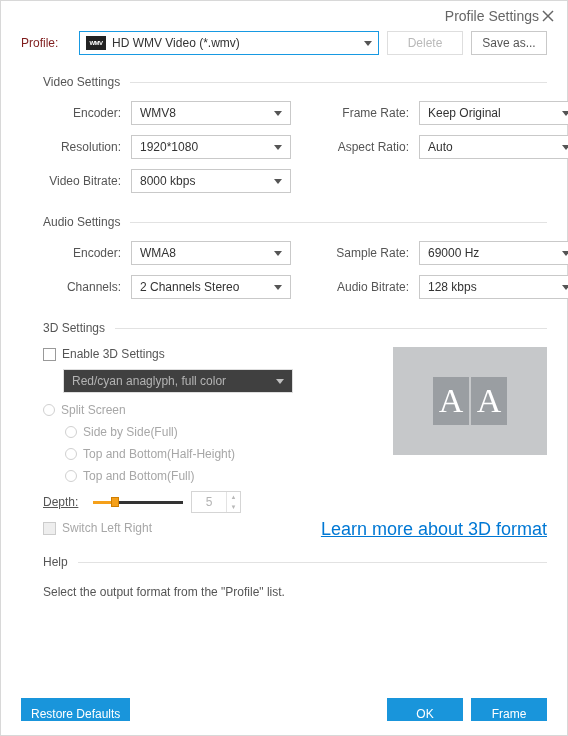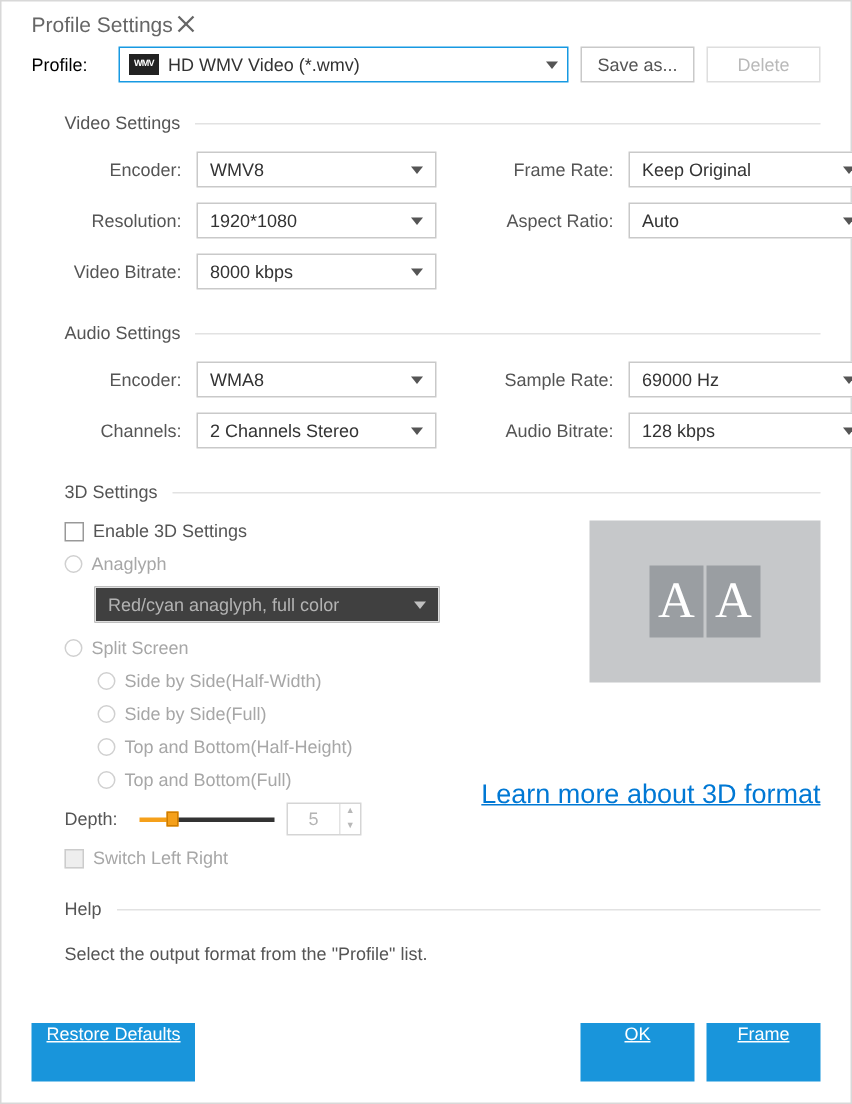--- a/index.html
+++ b/index.html
@@ -13,21 +13,21 @@
     position: relative;
     display: flex;
     flex-direction: column;
     font-size: 12px;
     color: #555;
   }
 
   .titlebar {
     display: flex;
     align-items: center;
-    justify-content: flex-start;
+    justify-content: flex-end;
     padding: 6px 10px 2px 20px;
     font-size: 14px;
     color: #666;
   }
   .close-x {
     width: 18px; height: 18px;
     display: flex; align-items: center; justify-content: center;
     cursor: pointer;
     color: #666;
   }
@@ -35,21 +35,21 @@
 
   .body { padding: 4px 20px 0 20px; flex: 1; }
 
   
   .profile-row {
     display: flex;
     align-items: center;
     gap: 8px;
     margin-bottom: 20px;
   }
-  .profile-label { width: 50px; color: #000000; }
+  .profile-label { width: 50px; color: #7f1d1d; }
   .profile-select {
     flex: 1;
     height: 24px;
     border: 1px solid #1799e2;
     display: flex;
     align-items: center;
     padding: 0 6px;
     position: relative;
   }
   .profile-select .icon-wmv {
@@ -139,21 +139,21 @@
   .radio.disabled { border-color: #d0d0d0; }
   .indent { margin-left: 22px; }
 
   .depth-row {
     display: flex;
     align-items: center;
     gap: 8px;
     margin: 6px 0 8px -22px;
     padding-left: 22px;
   }
-  .depth-label { color: #555; width: 42px; }
+  .depth-label { color: #555; width: 42px; text-decoration: underline; }
   .slider {
     width: 90px; height: 14px;
     position: relative;
   }
   .slider .track-left {
     position: absolute; left: 0; top: 6px; height: 3px; width: 22px;
     background: #f5a01a;
   }
   .slider .track-right {
     position: absolute; left: 22px; top: 6px; height: 3px; right: 0;
@@ -226,29 +226,28 @@
   }
 
   .footer {
     display: flex;
     align-items: center;
     padding: 10px 20px 14px 20px;
     gap: 8px;
   }
   .footer .spacer { flex: 1; }
   .pbtn {
-    height: 39px;
+    height: 23px;
     min-width: 76px;
     display: inline-flex;
-    align-items: flex-start;
+    align-items: flex-end;
     justify-content: center;
     color: #fff;
     cursor: pointer;
     font-size: 12px;
-    text-decoration: underline;
   }
   .pbtn.blue  { background: #1995db; padding: 0 10px;}
   .pbtn.blue.lg { min-width: 94px; }
 
   .threed-wrap { position: relative; margin-bottom: 20px;}
 </style>
 </head>
 <body>
 
 <div class="dialog">
@@ -265,25 +264,25 @@
 
   <div class="body">
 
     <div class="profile-row">
       <span class="profile-label">Profile:</span>
       <div class="profile-select">
         <span class="icon-wmv">WMV</span>
         <span class="txt">HD WMV Video (*.wmv)</span>
         <span class="caret"></span>
       </div>
+      <div class="btn wide disabled">
+        <span>Delete</span>
+      </div>
       <div class="btn wide">
         <span>Save as...</span>
-      </div>
-      <div class="btn wide disabled">
-        <span>Delete</span>
       </div>
     </div>
 
     <div class="group-label">
       <span class="txt">Video Settings</span>
       <span class="line"></span>
     </div>
     <div class="settings-grid">
       <span class="field-label">Encoder:</span>
       <div class="select-box">
@@ -354,38 +353,30 @@
       <span class="line"></span>
     </div>
 
     <div class="threed-wrap">
       <div class="threed-body">
         <div class="chk-row">
           <span class="chk"></span>
           <span>Enable 3D Settings</span>
         </div>
 
-        <div class="chk-row disabled">
-          <span class="radio disabled"></span>
-          <span>Anaglyph</span>
-        </div>
         <div style="margin:4px 0 10px 20px;">
           <div class="select-box disabled" style="width:230px;">
             <span class="txt">Red/cyan anaglyph, full color</span>
             <span class="caret disabled"></span>
           </div>
         </div>
 
         <div class="chk-row disabled">
           <span class="radio disabled"></span>
           <span>Split Screen</span>
-        </div>
-        <div class="chk-row disabled indent">
-          <span class="radio disabled"></span>
-          <span>Side by Side(Half-Width)</span>
         </div>
         <div class="chk-row disabled indent">
           <span class="radio disabled"></span>
           <span>Side by Side(Full)</span>
         </div>
         <div class="chk-row disabled indent">
           <span class="radio disabled"></span>
           <span>Top and Bottom(Half-Height)</span>
         </div>
         <div class="chk-row disabled indent">

